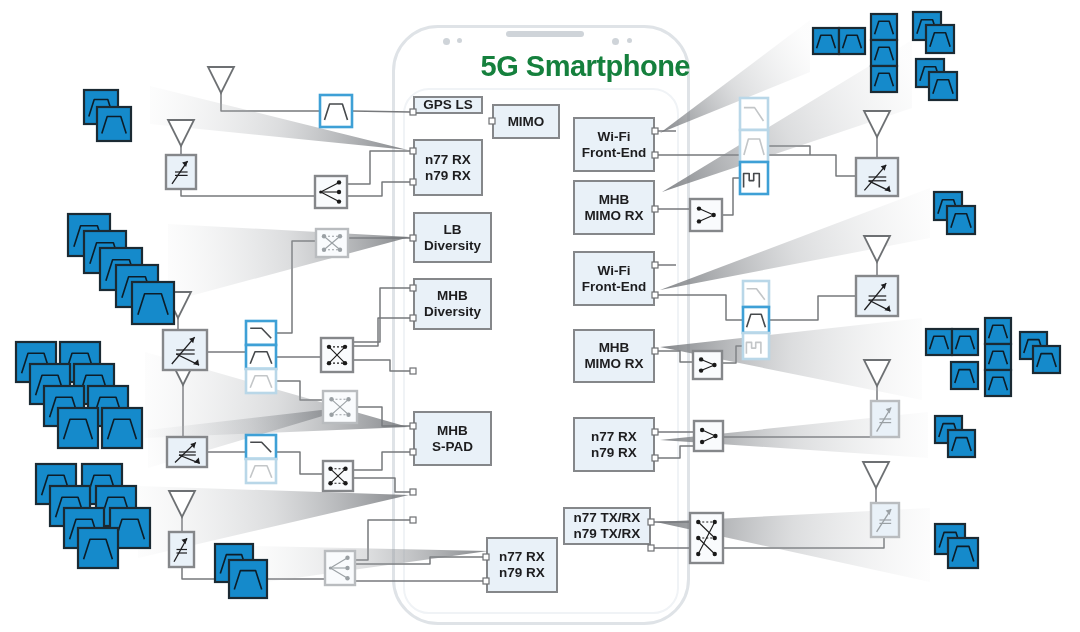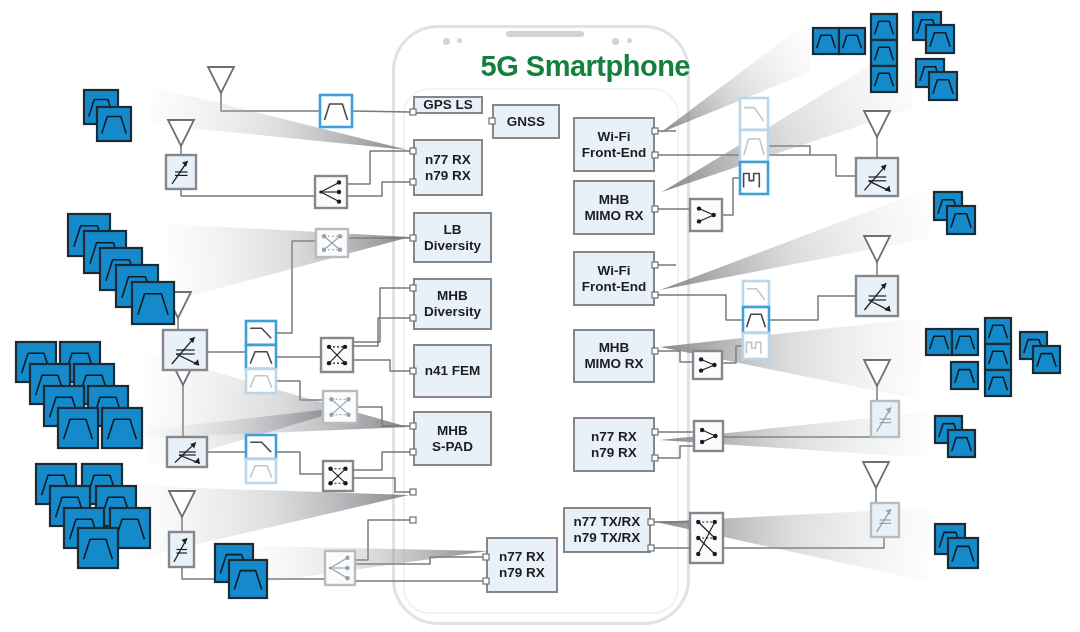--- a/index.html
+++ b/index.html
@@ -643,37 +643,36 @@
       <rect x="652" y="348" width="6" height="6" fill="#ffffff" stroke="#6f7174" stroke-width="1.2"></rect>
       <rect x="652" y="429" width="6" height="6" fill="#ffffff" stroke="#6f7174" stroke-width="1.2"></rect>
       <rect x="652" y="455" width="6" height="6" fill="#ffffff" stroke="#6f7174" stroke-width="1.2"></rect>
       <rect x="648" y="519" width="6" height="6" fill="#ffffff" stroke="#6f7174" stroke-width="1.2"></rect>
       <rect x="648" y="545" width="6" height="6" fill="#ffffff" stroke="#6f7174" stroke-width="1.2"></rect>
     </svg>
 
   <div class="title">5G Smartphone</div>
 
   <div class="box" style="left:413px;top:96px;width:70px;height:18px;">GPS LS</div>
-  <div class="box" style="left:492px;top:104px;width:68px;height:35px;">GNSS</div>
+  <div class="box" style="left:492px;top:104px;width:68px;height:35px;">MIMO</div>
   <div class="box" style="left:413px;top:139px;width:70px;height:57px;">n77 RX
 n79 RX</div>
   <div class="box" style="left:413px;top:212px;width:79px;height:51px;">LB
 Diversity</div>
   <div class="box" style="left:413px;top:278px;width:79px;height:52px;">MHB
 Diversity</div>
-  <div class="box" style="left:413px;top:344px;width:79px;height:54px;">n41 FEM</div>
   <div class="box" style="left:413px;top:411px;width:79px;height:55px;">MHB
 S-PAD</div>
   <div class="box" style="left:486px;top:537px;width:72px;height:56px;">n77 RX
 n79 RX</div>
   <div class="box" style="left:573px;top:117px;width:82px;height:55px;">Wi-Fi
 Front-End</div>
   <div class="box" style="left:573px;top:180px;width:82px;height:55px;">MHB
 MIMO RX</div>
   <div class="box" style="left:573px;top:251px;width:82px;height:55px;">Wi-Fi
 Front-End</div>
   <div class="box" style="left:573px;top:329px;width:82px;height:54px;">MHB
 MIMO RX</div>
   <div class="box" style="left:573px;top:417px;width:82px;height:55px;">n77 RX
 n79 RX</div>
-  <div class="box" style="left:563px;top:507px;width:88px;height:46px;">n77 TX/RX
+  <div class="box" style="left:563px;top:507px;width:88px;height:38px;">n77 TX/RX
 n79 TX/RX</div>
 </div>
 
 </body></html>

